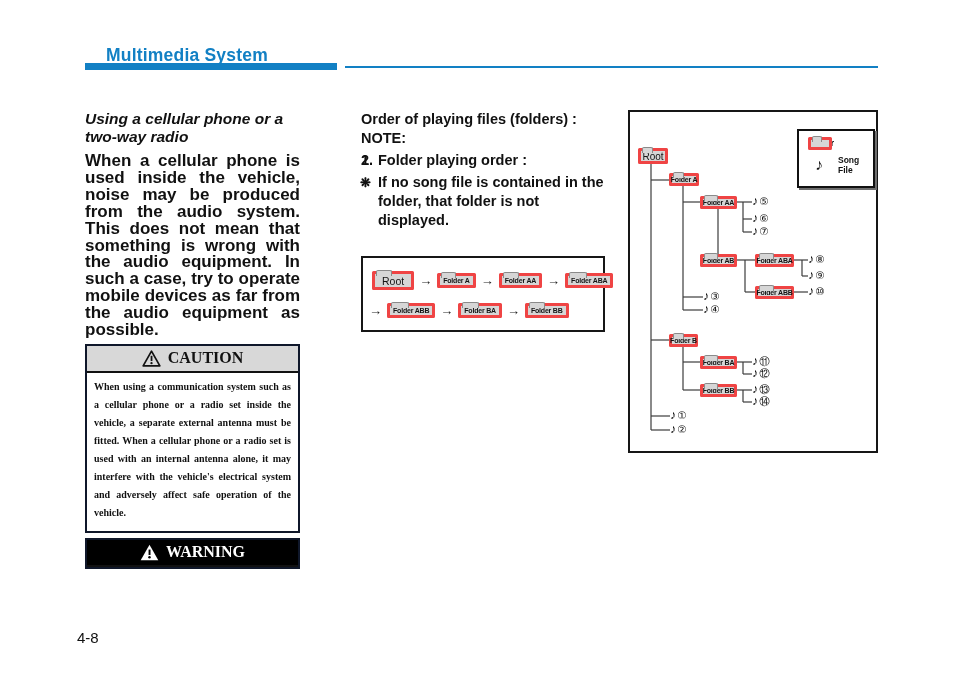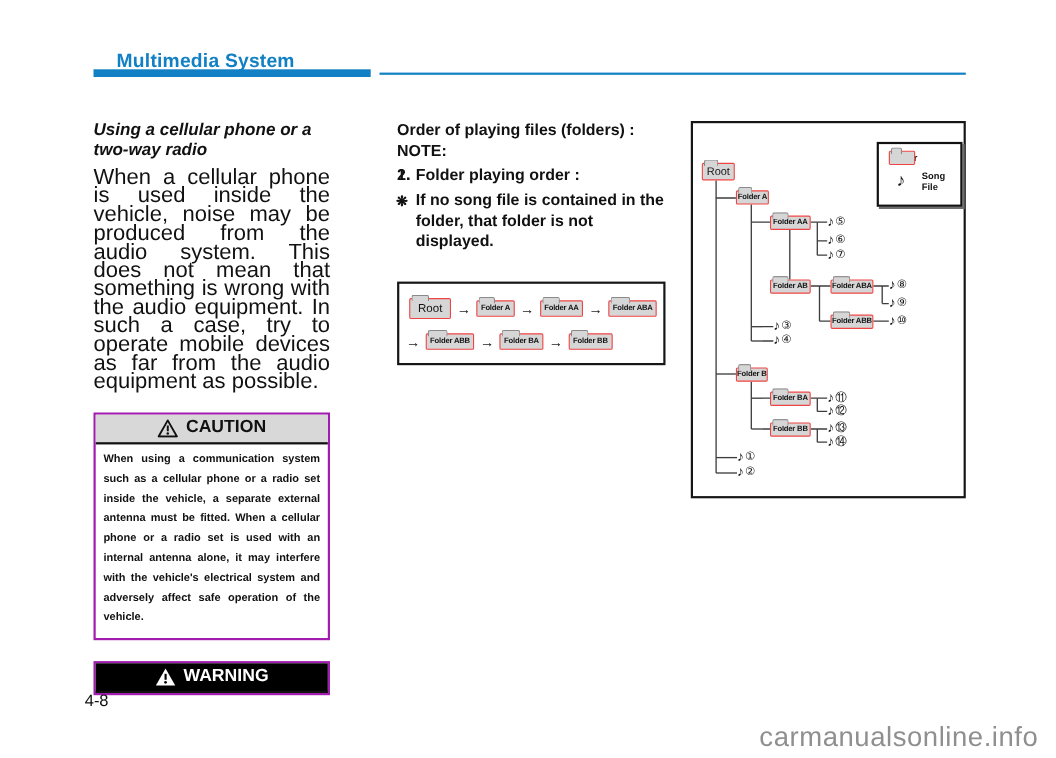--- a/index.html
+++ b/index.html
@@ -9,23 +9,23 @@
 
   
   .hdr-title { position:absolute; left:85px; top:45px; font-size:17.5px; font-weight:600;
                color:#1280c4; letter-spacing:0.2px;margin-left:21px; }
   .hdr-bar  { position:absolute; left:85px; top:63px; width:252px; height:7px; background:#1280c4; }
   .hdr-line { position:absolute; left:345px; top:66px; width:533px; height:2px; background:#1280c4; }
 
   
   .col-left { position:absolute; left:85px; top:110px; width:215px; }
   .sec-heading { font-size:15.5px; font-weight:bold; font-style:italic; line-height:18px; margin-bottom:7px; }
-  .body-text { font-size:20px; line-height:16.9px; text-align:justify; }
-
-  .alert { border:2px solid #a21caf; margin-top:19px; }
+  .body-text { font-size:17px; line-height:16.9px; text-align:justify;font-weight:bold; }
+
+  .alert { border:2px solid #0f172a; margin-top:5px;font-family:Liberation Serif, serif; }
   .alert-header { display:flex; align-items:center; justify-content:center; gap:7px;
                   height:27px; font-size:16px; font-weight:bold; border-bottom:2px solid #111; }
   .caution .alert-header { background:#d8d8d8; color:#111; }
   .warning .alert-header { background:#000; color:#fff; }
   .alert-body { padding:5px 7px 9px 7px; font-size:10px; font-weight:bold; line-height:18px; text-align:justify; }
   .warning .alert-body { line-height:17.4px; }
   .tri-icon { display:inline-flex; width:19px; height:17px; }
 
   
   .col-mid { position:absolute; left:361px; top:110px; width:248px; }
@@ -34,21 +34,21 @@
   .note-item .num { position:absolute; left:0; top:0; }
   .note-item .star-m { position:absolute; left:-1px; top:0; font-size:13px; }
 
   .flow-box { position:absolute; left:0; top:146px; width:244px; height:76px; border:2px solid #161616; background:#fff; }
   .flow-row { position:absolute; display:flex; align-items:center; gap:4px; }
   .flow-row.r1 { left:9px; top:13px; }
   .flow-row.r2 { left:5px; top:45px; }
   .arrow { font-size:13px; font-weight:normal; width:15px; text-align:center; color:#222; }
 
   
-  .folder { position:relative; background:#d6d6d6; border:1px solid #ef4444; border-radius:1.5px;
+  .folder { position:relative; background:#d6d6d6; border:3px solid #ef4444; border-radius:1.5px;
             display:flex; align-items:center; justify-content:center;
             font-size:7px; font-weight:bold; color:#141414; letter-spacing:-0.2px; white-space:nowrap; }
   .folder::before { content:""; position:absolute; top:-4px; left:1px; width:38%; min-width:8px; height:5px;
             background:#d6d6d6; border:1px solid #8a8a8a; border-bottom:none; border-radius:2px 2px 0 0; }
   .flow-row .folder { height:15px; padding:0 3px; }
   .flow-row .folder.root { height:19px; padding:0 7px; font-size:10.5px; font-weight:normal; letter-spacing:0; }
 
   
   .tree-box { position:absolute; left:628px; top:110px; width:250px; height:343px; border:2px solid #161616; background:#fff; }
   .tree-box svg { position:absolute; left:0; top:0; }
@@ -252,15 +252,14 @@
         <span class="gl">♪</span>
         <span class="ci">⑬</span>
       </span>
       <span class="tree-song" style="left: 122px; top: 290px;">
         <span class="gl">♪</span>
         <span class="ci">⑭</span>
       </span>
     </div>
 
   <div class="page-num">4-8</div>
-  <div class="watermark">carmanualsonline.info</div>
 
 </div>
 
 </body></html>

